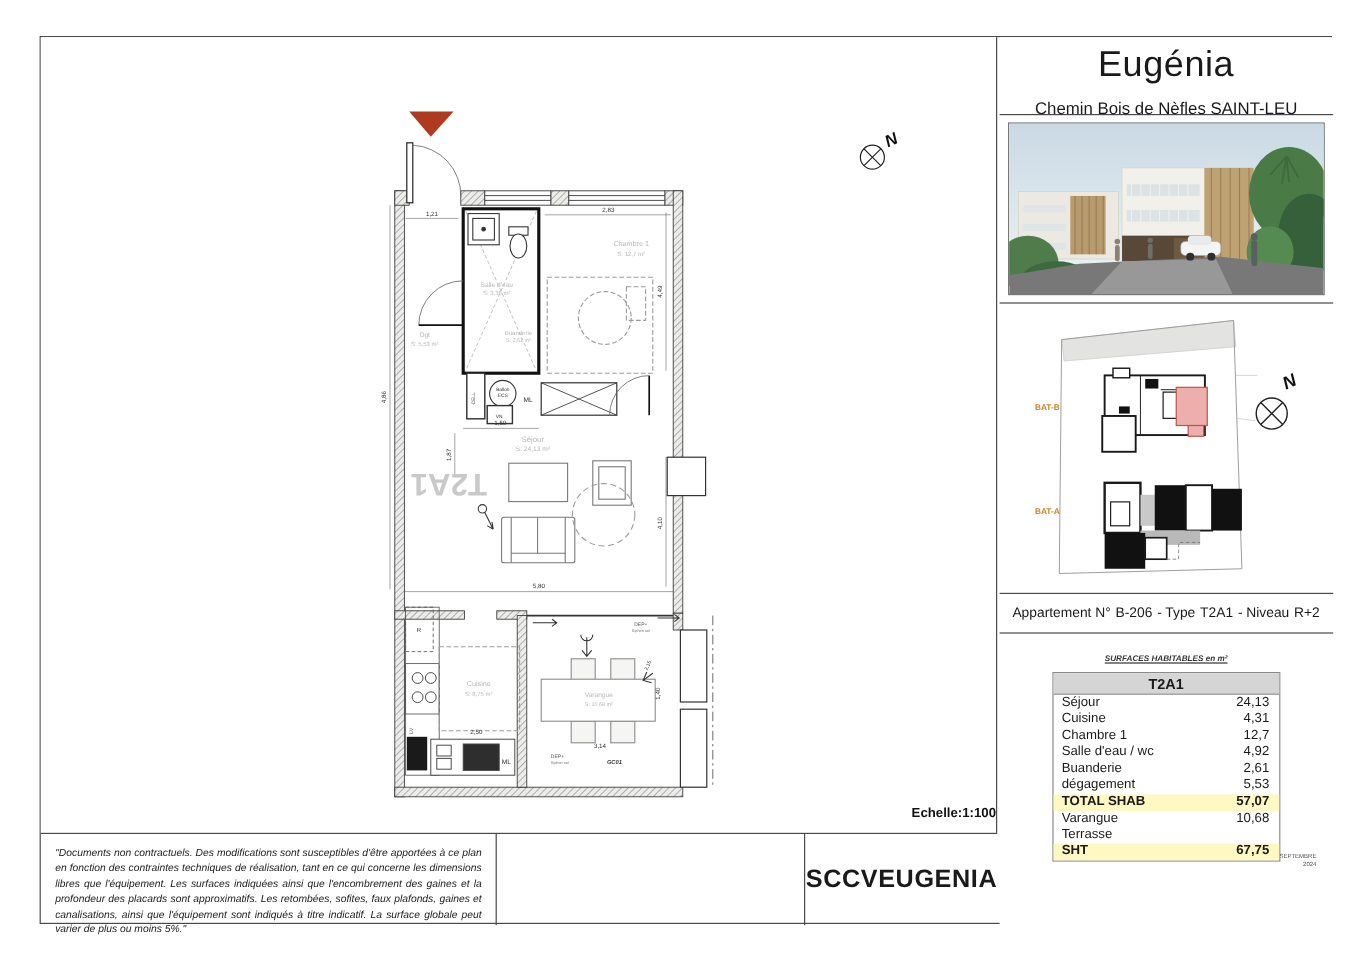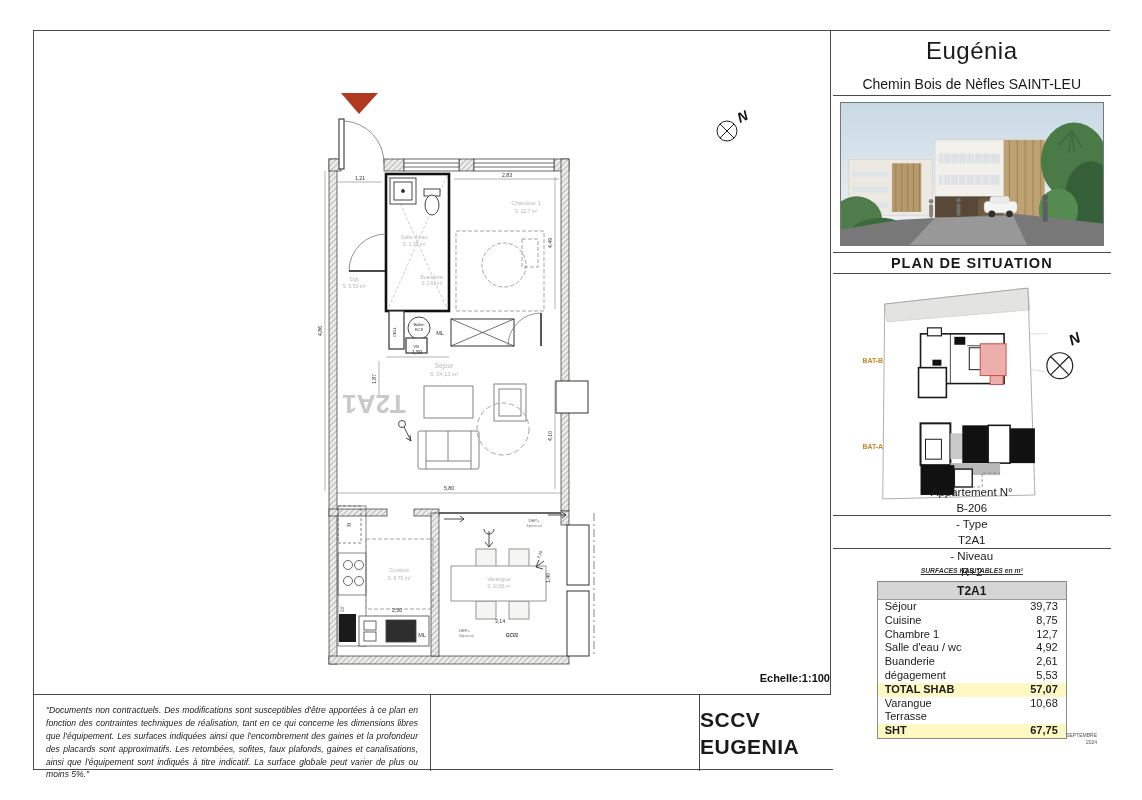--- a/index.html
+++ b/index.html
@@ -11,33 +11,33 @@
   .main-area { position:absolute; left:0; top:0; width:797px; height:663px; border-right:1.5px solid #4a4a4a; background:#fff; }
   .main-area svg { position:absolute; left:0; top:0; }
   .scale-note { position:absolute; right:0; top:641px; font-size:11px; font-weight:bold; color:#111; }
 
   
   .footer { position:absolute; left:0; top:663px; width:797px; height:77px; border-top:1.5px solid #4a4a4a; display:flex; }
   .cell { height:100%; }
   .cell.disclaimer { width:397px; border-right:1.5px solid #4a4a4a; padding:9px 12px 6px 12px; }
   .cell.disclaimer p { font-size:8.6px; font-style:italic; line-height:1.5; text-align:justify; color:#222; }
   .cell.mid { width:269px; border-right:1.5px solid #4a4a4a; }
-  .cell.company { flex:1; display:flex; flex-direction:column; justify-content:center; font-size:21px; font-weight:bold; letter-spacing:.5px; line-height:1.3; }
+  .cell.company { flex:1; display:flex; flex-direction:row; align-items:center; justify-content:center; font-size:21px; font-weight:bold; letter-spacing:.5px; line-height:1.3; }
 
   
   .side { position:absolute; left:798.5px; top:0; width:278.5px; height:740px; background:#fff; }
   .title-block { height:65px; border-bottom:1.5px solid #4a4a4a; text-align:center; padding-top:6px; }
-  .title-block h1 { font-size:24px; font-weight:normal; letter-spacing:.5px; }
+  .title-block h1 { font-size:30px; font-weight:normal; letter-spacing:.5px; }
   .title-block .sub { font-size:14px; margin-top:11px; }
   .photo { height:157px; border-bottom:1.5px solid #4a4a4a; padding:6px 7px; }
   .photo svg { width:100%; height:100%; display:block; border:1px solid #777; }
   .section-header { height:21px; border-bottom:1.5px solid #4a4a4a; text-align:center; font-size:14.5px; font-weight:bold; letter-spacing:1px; line-height:20px; }
   .siteplan { height:242px; border-bottom:1.5px solid #4a4a4a; }
   .siteplan svg { width:100%; height:100%; display:block; }
-  .apt-info { height:33px; border-bottom:1.5px solid #4a4a4a; display:flex; align-items:center; justify-content:center; gap:4px; font-size:11.5px;flex-direction:column; }
+  .apt-info { height:33px; border-bottom:1.5px solid #4a4a4a; display:flex; align-items:center; justify-content:center; gap:4px; font-size:11.5px; }
   .apt-info b { font-weight:normal; }
   .table-area { position:relative; height:200px; padding-top:18px; }
   .tbl-title { text-align:center; font-size:6.8px; font-style:italic; font-weight:bold; text-decoration:underline; color:#333; margin-bottom:7px; }
   .tbl { width:190px; margin:0 auto; border:1px solid #8a8a8a; font-size:11px; }
   .thead { background:#d5d5d5; text-align:center; font-weight:bold; font-size:12px; padding:1.5px 0; border-bottom:1px solid #9a9a9a; }
   .srow { display:flex; justify-content:space-between; padding:0 8px 0 7px; height:13.8px; line-height:13.8px; }
   .srow.emph { background:#fef9c3; font-weight:bold; }
   .date { position:absolute; right:14px; bottom:4px; text-align:right; font-size:5px; color:#555; line-height:1.3; }
 </style>
 </head>
@@ -360,21 +360,20 @@
               <rect x="90" y="104" width="4" height="14" rx="2"></rect>
               <circle cx="92" cy="101" r="2.4"></circle>
             </g>
           <g fill="#6d7066">
               <rect x="118" y="103" width="4" height="13" rx="2"></rect>
               <circle cx="120" cy="100" r="2.3"></circle>
             </g>
         </svg>
       </div>
 
-      <div class="section-header">PLAN DE SITUATION</div>
 
       <div class="siteplan">
         <svg viewBox="0 0 280 242">
           <polygon points="52,30 196,14 198,36 54,48" fill="#e3e3e1" stroke="#c2c2c0" stroke-width="0.5"></polygon>
           <polygon points="52,30 196,14 203,222 50,226" fill="none" stroke="#9a9a9a" stroke-width="0.8"></polygon>
           <line x1="198" y1="60" x2="216" y2="60" stroke="#bbb" stroke-width="0.5"></line>
           <line x1="199" y1="96" x2="214" y2="98" stroke="#bbb" stroke-width="0.5"></line>
 
           <g>
             <rect x="88" y="60" width="84" height="50" fill="#fff" stroke="#1a1a1a" stroke-width="1.6"></rect>
@@ -423,25 +422,25 @@
       </div>
 
 
       <div class="table-area">
         <div class="tbl-title">SURFACES HABITABLES en m²</div>
         <div class="tbl">
           <div class="thead">T2A1</div>
           <div>
               <div class="srow">
                 <span>Séjour</span>
-                <span>39,73</span>
+                <span>24,13</span>
               </div>
               <div class="srow">
                 <span>Cuisine</span>
-                <span>8,75</span>
+                <span>4,31</span>
               </div>
               <div class="srow">
                 <span>Chambre 1</span>
                 <span>12,7</span>
               </div>
               <div class="srow">
                 <span>Salle d'eau / wc</span>
                 <span>4,92</span>
               </div>
               <div class="srow">

